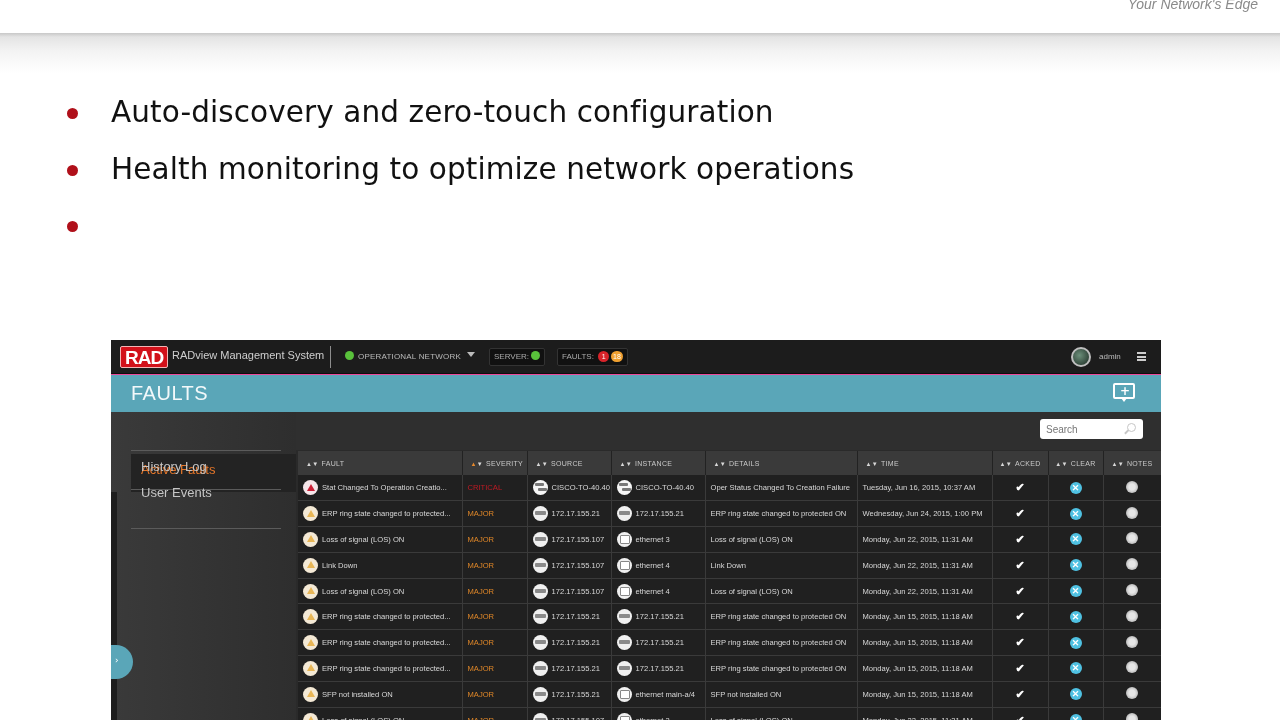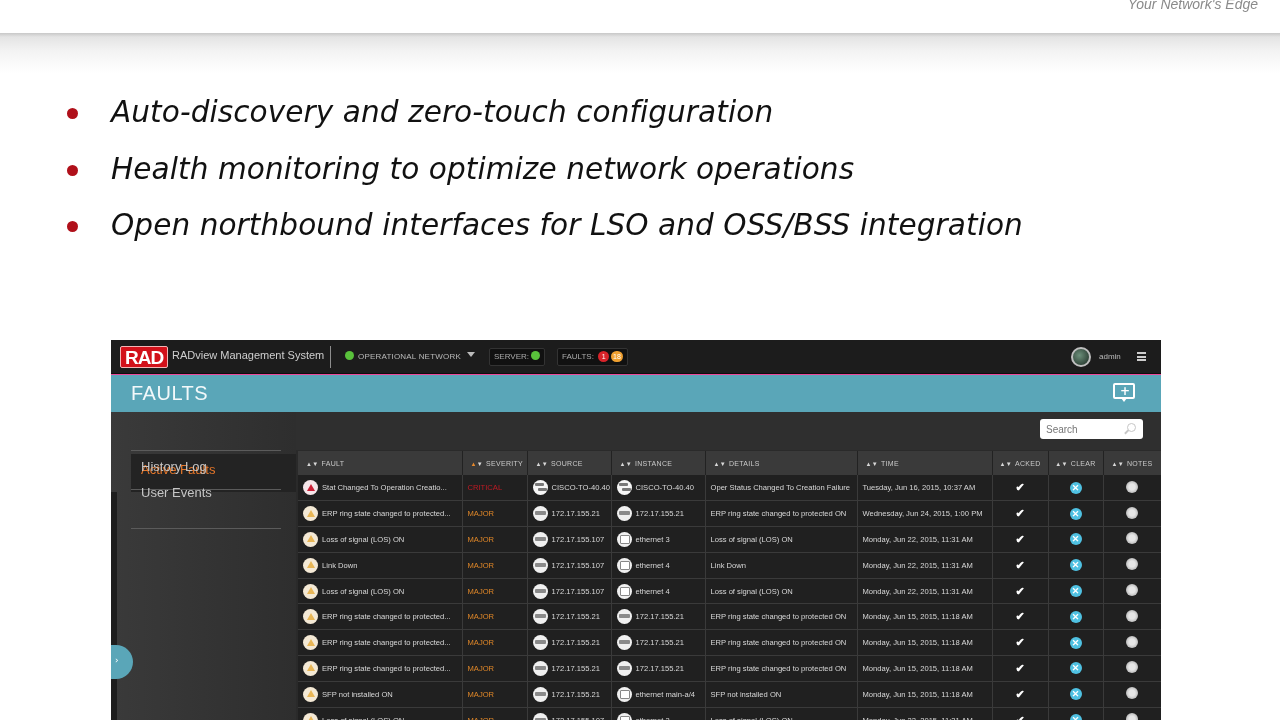--- a/index.html
+++ b/index.html
@@ -1,21 +1,21 @@
 <!DOCTYPE html>
 <html><head>
 <meta charset="utf-8">
 <style>
   * { box-sizing: border-box; margin: 0; padding: 0; }
   html, body { width: 1280px; height: 720px; overflow: hidden; background: #ffffff; font-family: "DejaVu Sans", sans-serif; }
   .slide { position: relative; width: 1280px; height: 623px; background: #fff; }
   .tagline { position: absolute; right: 22px; top: -4px; font-family: "Liberation Sans", sans-serif; font-style: italic; font-size: 14px; color: #8a8a8a; }
   .shadow-band { position: absolute; left: 0; top: 33px; width: 1280px; height: 40px;
     background: linear-gradient(to bottom, #c8c8c8 0px, #e4e4e4 4px, #f3f3f3 18px, #ffffff 40px); }
-  .bullets { position: absolute; left: 62px; top: 92px; list-style: none; font-style: italic; }
+  .bullets { position: absolute; left: 62px; top: 92px; list-style: none; }
   .bullets li { position: relative; height: 56.5px; padding-left: 49px; font-family: "DejaVu Sans", sans-serif; font-size: 29.5px; color: #111; line-height: 40px; letter-spacing: 0.1px; }
   .bullets li .dot { position: absolute; left: 5px; top: 16px; width: 11px; height: 11px; border-radius: 50%; background: #b0101a; }
 
   .app { position: absolute; left: 111px; top: 340px; width: 1050px; height: 380px; background: #ec4899; overflow: hidden; }
   .topbar { position: absolute; left: 0; top: 0; width: 1050px; height: 34px; background: #1c1c1c; border-bottom: 1px solid #0d0d0d; }
   .logo { position: absolute; left: 9px; top: 6px; height: 22px; padding: 0 4px; background: #d2111a; color: #fff; font-family: "Liberation Sans", sans-serif; font-weight: bold; font-size: 19px; line-height: 22px; letter-spacing: -1px; border: 1px solid #f2b5b5; border-radius: 2px; }
   .app-title { position: absolute; left: 61px; top: 9px; color: #cfcfcf; font-size: 11px; font-family: "Liberation Sans", sans-serif; }
   .vsep { position: absolute; left: 219px; top: 6px; width: 1px; height: 22px; background: #8d8d8d; }
   .netsel { position: absolute; left: 234px; top: 11px; color: #b9b9b9; font-size: 8px; font-family: "Liberation Sans", sans-serif; letter-spacing: 0.2px; }
   .gdot { display: inline-block; width: 9px; height: 9px; border-radius: 50%; background: #59c13b; vertical-align: -1px; margin-right: 4px; }
@@ -77,21 +77,21 @@
 </head>
 <body>
 
 <div class="slide">
   <div class="shadow-band"></div>
   <div class="tagline">Your Network's Edge</div>
 
   <ul class="bullets">
     <li><span class="dot"></span><span>Auto-discovery and zero-touch configuration</span></li>
     <li><span class="dot"></span><span>Health monitoring to optimize network operations</span></li>
-    <li><span class="dot"></span><span>Open northbound interfaces for LSO and OSS/BSS integration</span></li>
+    <li><span class="dot"></span></li>
   </ul>
 
   <div class="app">
     <div class="topbar">
       <div class="logo">RAD</div>
       <div class="app-title">RADview Management System</div>
       <div class="vsep"></div>
       <div class="netsel"><span class="gdot"></span><span>OPERATIONAL NETWORK</span></div>
       <div class="caret"></div>
       <div class="pill pill-server"><span>SERVER:</span> <span class="gdot" style="margin-right:0"></span></div>

